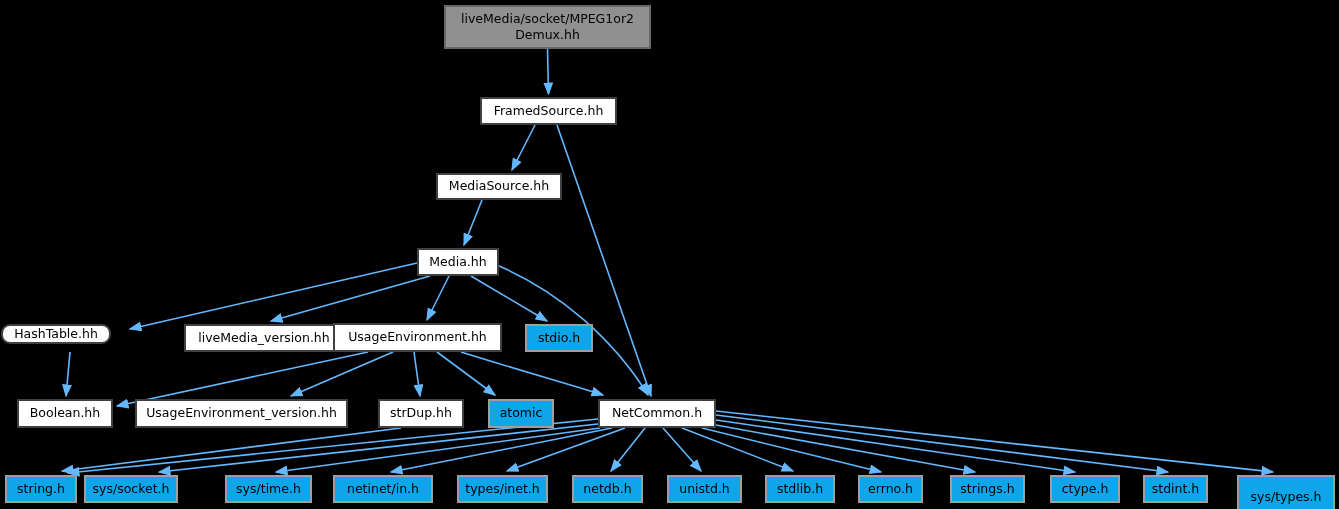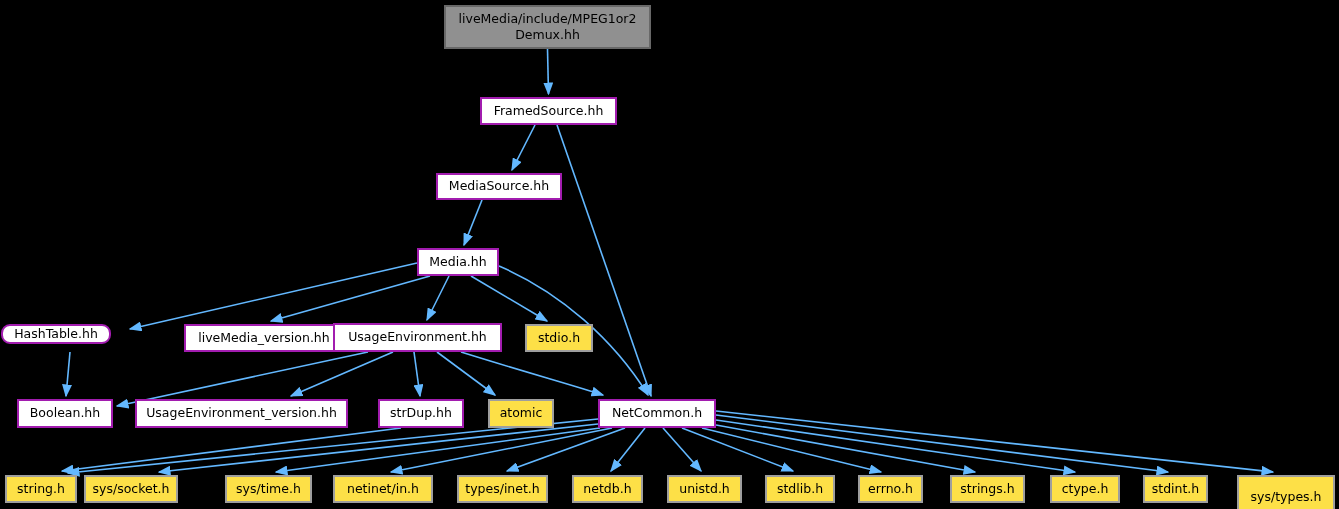--- a/index.html
+++ b/index.html
@@ -6,22 +6,22 @@
   body{width:1339px;height:509px;overflow:hidden;font-family:"DejaVu Sans",sans-serif;}
   #graph{position:relative;width:1339px;height:509px;background:#000;}
   #edges{position:absolute;left:0;top:0;width:1339px;height:509px;}
   .node{
     position:absolute;box-sizing:border-box;
     display:flex;align-items:center;justify-content:center;
     text-align:center;color:#000;font-size:12.5px;line-height:1.3;
     white-space:pre-line;cursor:default;
   }
   .node.main{background:#909090;border:2px solid #686868;}
-  .node.internal{background:#ffffff;border:2px solid #a21caf;cursor:pointer;}
-  .node.system{background:#fde047;border:2px solid #9e9e9e;}
+  .node.internal{background:#ffffff;border:2px solid #404040;cursor:pointer;}
+  .node.system{background:#0ea5e9;border:2px solid #9e9e9e;}
 </style>
 </head>
 <body>
 
 <div id="graph">
   <svg id="edges" xmlns="http://www.w3.org/2000/svg" width="1339" height="509" viewBox="0 0 1339 509">
     <defs>
       <marker id="arrowhead" markerUnits="userSpaceOnUse" markerWidth="13" markerHeight="10" refX="11.5" refY="5" orient="auto">
         <path d="M0,0 L13,5 L0,10 Z" fill="#63b8ff"></path>
       </marker>
@@ -52,21 +52,21 @@
         <path d="M663,428 L701,471" fill="none" stroke="#63b8ff" stroke-width="1.6" marker-end="url(#arrowhead)"></path>
         <path d="M682,428 L793,471" fill="none" stroke="#63b8ff" stroke-width="1.6" marker-end="url(#arrowhead)"></path>
         <path d="M702,428 L881,472" fill="none" stroke="#63b8ff" stroke-width="1.6" marker-end="url(#arrowhead)"></path>
         <path d="M716,425 L975,472" fill="none" stroke="#63b8ff" stroke-width="1.6" marker-end="url(#arrowhead)"></path>
         <path d="M716,420 L1075,472" fill="none" stroke="#63b8ff" stroke-width="1.6" marker-end="url(#arrowhead)"></path>
         <path d="M716,415 L1168,472" fill="none" stroke="#63b8ff" stroke-width="1.6" marker-end="url(#arrowhead)"></path>
         <path d="M716,411 L1273,472" fill="none" stroke="#63b8ff" stroke-width="1.6" marker-end="url(#arrowhead)"></path>
       </g>
   </svg>
   <div id="nodes">
-      <div class="node main" style="left: 444px; top: 5px; width: 207px; height: 44px;">liveMedia/include/MPEG1or2
+      <div class="node main" style="left: 444px; top: 5px; width: 207px; height: 44px;">liveMedia/socket/MPEG1or2
 Demux.hh</div>
       <div class="node internal" style="left: 480px; top: 97px; width: 137px; height: 28px;">FramedSource.hh</div>
       <div class="node internal" style="left: 436px; top: 173px; width: 126px; height: 27px;">MediaSource.hh</div>
       <div class="node internal" style="left: 417px; top: 248px; width: 82px; height: 28px;">Media.hh</div>
       <div class="node internal" style="left: 1px; top: 324px; width: 110px; height: 20px; border-radius: 9px;">HashTable.hh</div>
       <div class="node internal" style="left: 152px; top: 324px; width: 160px; height: 28px; margin-left: 32px;">liveMedia_version.hh</div>
       <div class="node internal" style="left: 333px; top: 323px; width: 169px; height: 29px;">UsageEnvironment.hh</div>
       <div class="node system" style="left: 525px; top: 324px; width: 68px; height: 28px;">stdio.h</div>
       <div class="node internal" style="left: 17px; top: 399px; width: 96px; height: 29px;">Boolean.hh</div>
       <div class="node internal" style="left: 135px; top: 399px; width: 213px; height: 29px;">UsageEnvironment_version.hh</div>

